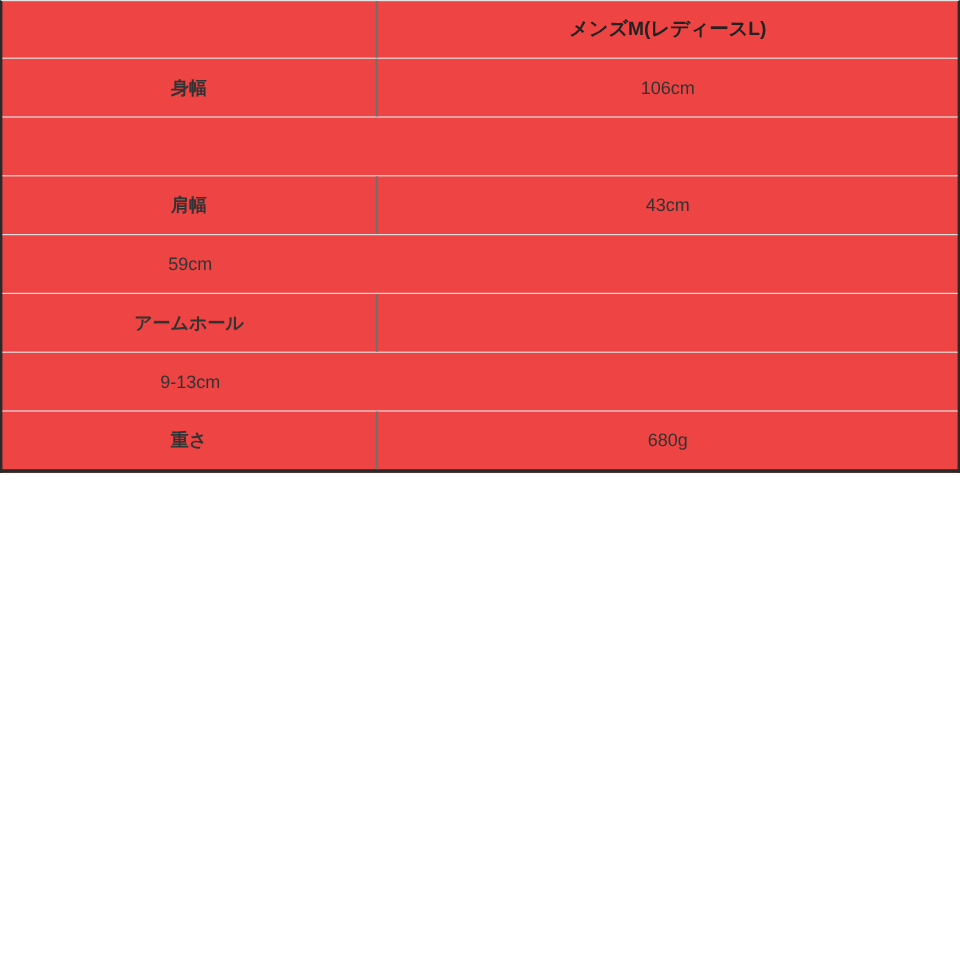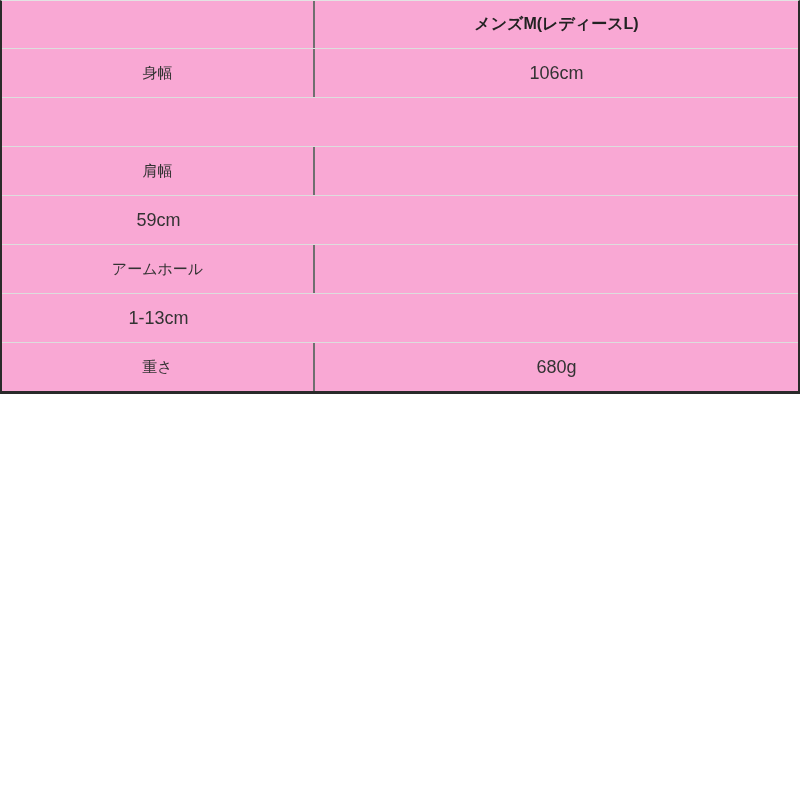--- a/index.html
+++ b/index.html
@@ -13,43 +13,44 @@
     height: 800px;
     background: #ffffff;
     position: relative;
   }
   .size-table {
     width: 800px;
     border-left: 2px solid #2a2a2a;
     border-right: 2px solid #2a2a2a;
     border-bottom: 3px solid #2a2a2a;
     border-top: 1px solid #e3e3e3;
-    background: #f9a8d4;
+    background: #ef4444;
   }
   .row {
     display: grid;
     grid-template-columns: 313px 1fr;
     height: 49px;
   }
   .row.header { height: 47px; }
   .row + .row { border-top: 1px solid #dddddd; }
   .cell {
     display: flex;
     align-items: center;
     justify-content: center;
     text-align: center;
     overflow: hidden;
   }
   .cell.label {
     border-right: 2px solid #6f6f6f;
     font-size: 15px;
     color: #333333;
+    font-weight: bold;
   }
   .cell.value {
-    font-size: 18px;
+    font-size: 15px;
     color: #333333;
   }
   .row.header .cell.value {
     font-weight: bold;
     font-size: 16px;
     color: #222222;
   }
 </style>
 </head>
 <body>
@@ -65,32 +66,33 @@
     <div class="row">
       <div class="cell label">身幅</div>
       <div class="cell value">106cm</div>
     </div>
 
     <div class="row">
     </div>
 
     <div class="row">
       <div class="cell label">肩幅</div>
+      <div class="cell value">43cm</div>
     </div>
 
     <div class="row">
       <div class="cell value">59cm</div>
     </div>
 
     <div class="row">
       <div class="cell label">アームホール</div>
     </div>
 
     <div class="row">
-      <div class="cell value">1-13cm</div>
+      <div class="cell value">9-13cm</div>
     </div>
 
     <div class="row">
       <div class="cell label">重さ</div>
       <div class="cell value">680g</div>
     </div>
 
   </div>
 </div>
 

